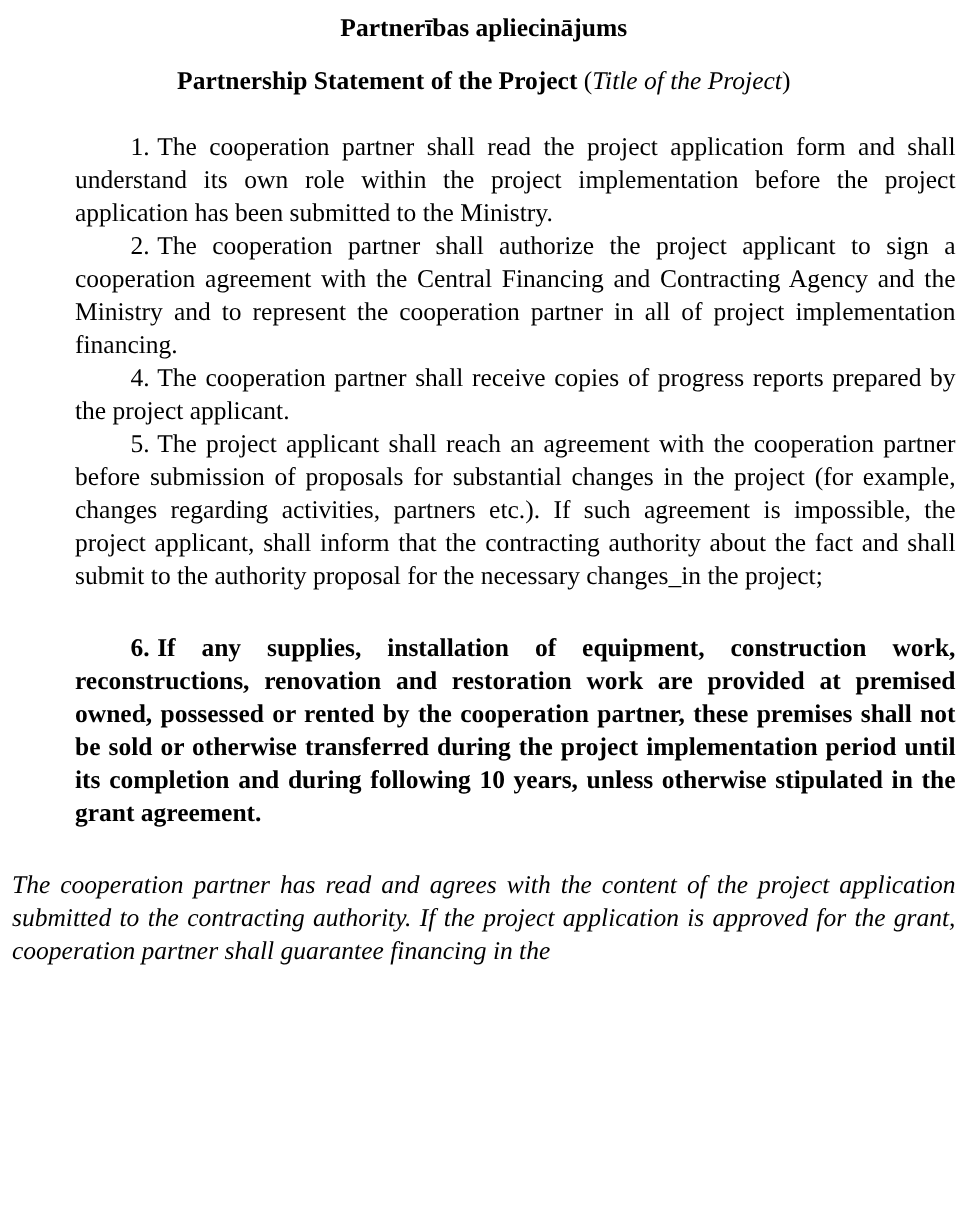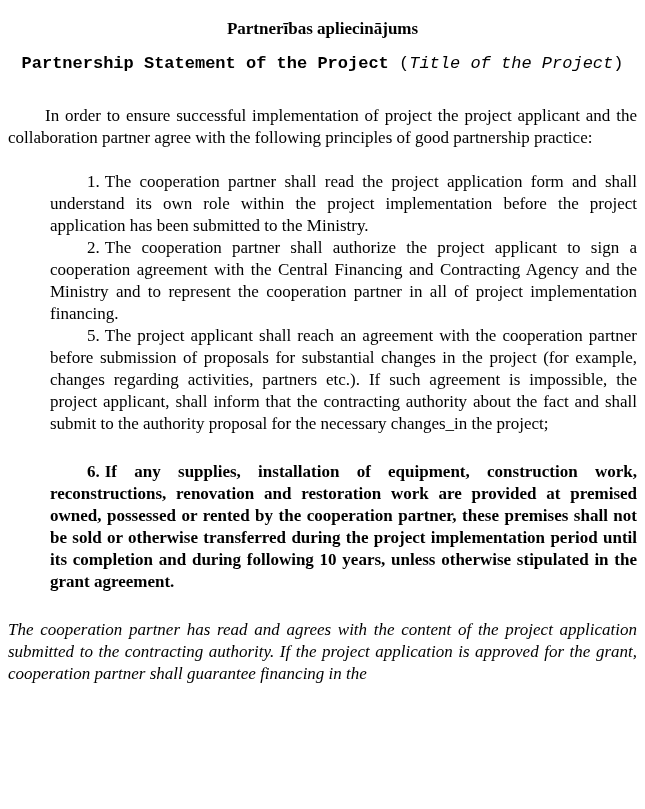--- a/index.html
+++ b/index.html
@@ -13,37 +13,36 @@
     height: 809px;
     color: #000000;
     font-family: "Liberation Serif", serif;
     font-size: 17px;
     line-height: 22px;
   }
   .page {
     box-sizing: border-box;
     width: 645px;
     height: 760px;
-    padding: 16px 8px 0 8px;
+    padding: 6px 8px 0 8px;
     overflow: hidden;
   }
   h1.doc-title {
     font-size: 17px;
     font-weight: bold;
     text-align: center;
     margin: 2px 0 0 0;
     line-height: 22px;
   }
   h2.doc-subtitle {
     font-size: 17px;
     font-weight: bold;
     text-align: center;
     margin: 13px 0 0 0;
     line-height: 22px;
-    font-family: Liberation Mono, monospace;
   }
   h2.doc-subtitle .paren,
   h2.doc-subtitle .ital {
     font-weight: normal;
   }
   h2.doc-subtitle .ital {
     font-style: italic;
   }
   p {
     margin: 0;
@@ -75,27 +74,27 @@
 </style>
 </head>
 <body>
 
 <div class="page">
 
   <h1 class="doc-title">Partnerības apliecinājums</h1>
 
   <h2 class="doc-subtitle"><span>Partnership Statement of the Project</span><span class="paren"> (</span><span class="ital">Title of the Project</span><span class="paren">)</span></h2>
 
-  <p class="intro">In order to ensure successful implementation of project the project applicant and the collaboration partner agree with the following principles of good partnership practice:</p>
 
   <p class="item first"><span class="num">1.</span><span class="text">The cooperation partner shall read the project application form and shall understand its own role within the project implementation before the project application has been submitted to the Ministry.</span></p>
 
   <p class="item"><span class="num">2.</span><span class="text">The cooperation partner shall authorize the project applicant to sign a cooperation agreement with the Central Financing and Contracting Agency and the Ministry and to represent the cooperation partner in all of project implementation financing.</span></p>
 
 
+  <p class="item"><span class="num">4.</span><span class="text">The cooperation partner shall receive copies of progress reports prepared by the project applicant.</span></p>
 
   <p class="item"><span class="num">5.</span><span class="text">The project applicant shall reach an agreement with the cooperation partner before submission of proposals for substantial changes in the project (for example, changes regarding activities, partners etc.). If such agreement is impossible, the project applicant, shall inform that the contracting authority about the fact and shall submit to the authority proposal for the necessary changes_in the project;</span></p>
 
   <p class="item gap-before"><span class="num">6.</span><span class="text">If any supplies, installation of equipment, construction work, reconstructions, renovation and restoration work are provided at premised owned, possessed or rented by the cooperation partner, these premises shall not be sold or otherwise transferred during the project implementation period until its completion and during following 10 years, unless otherwise stipulated in the grant agreement.</span></p>
 
   <p class="closing">The cooperation partner has read and agrees with the content of the project application submitted to the contracting authority. If the project application is approved for the grant, cooperation partner shall guarantee financing in the</p>
 
 </div>
 
 </body></html>

